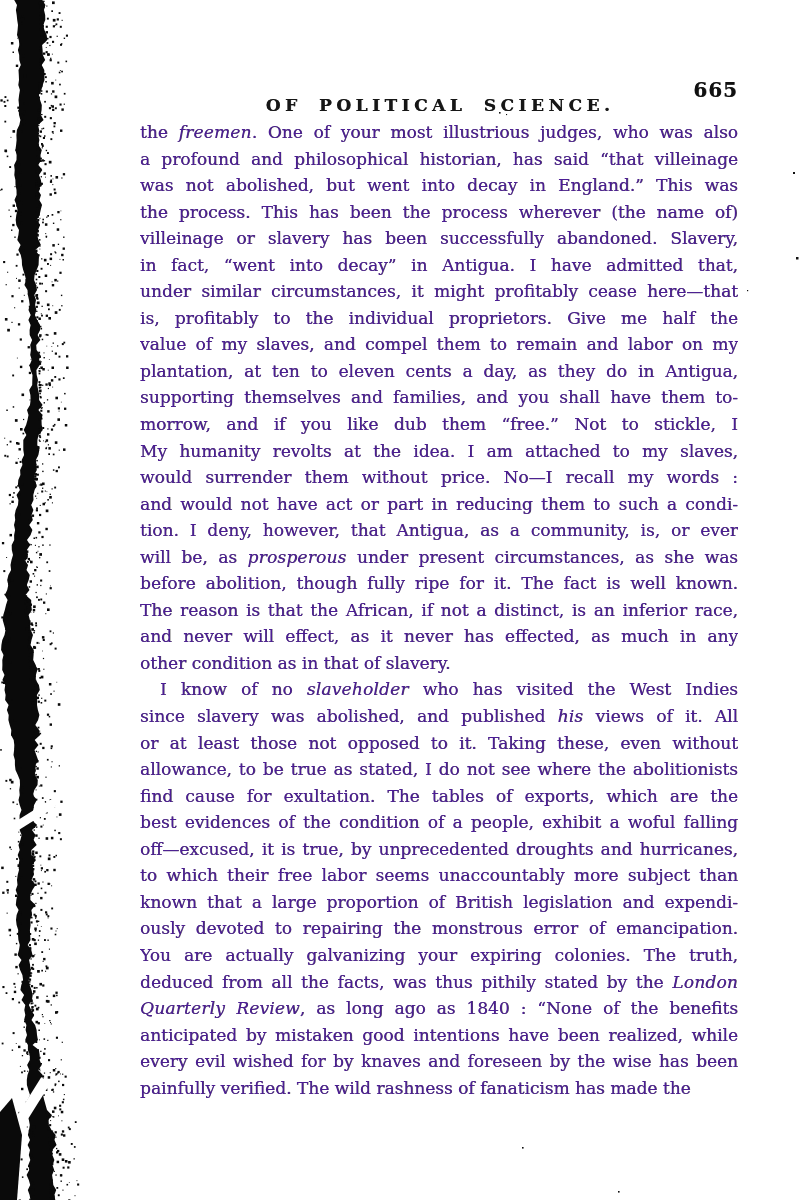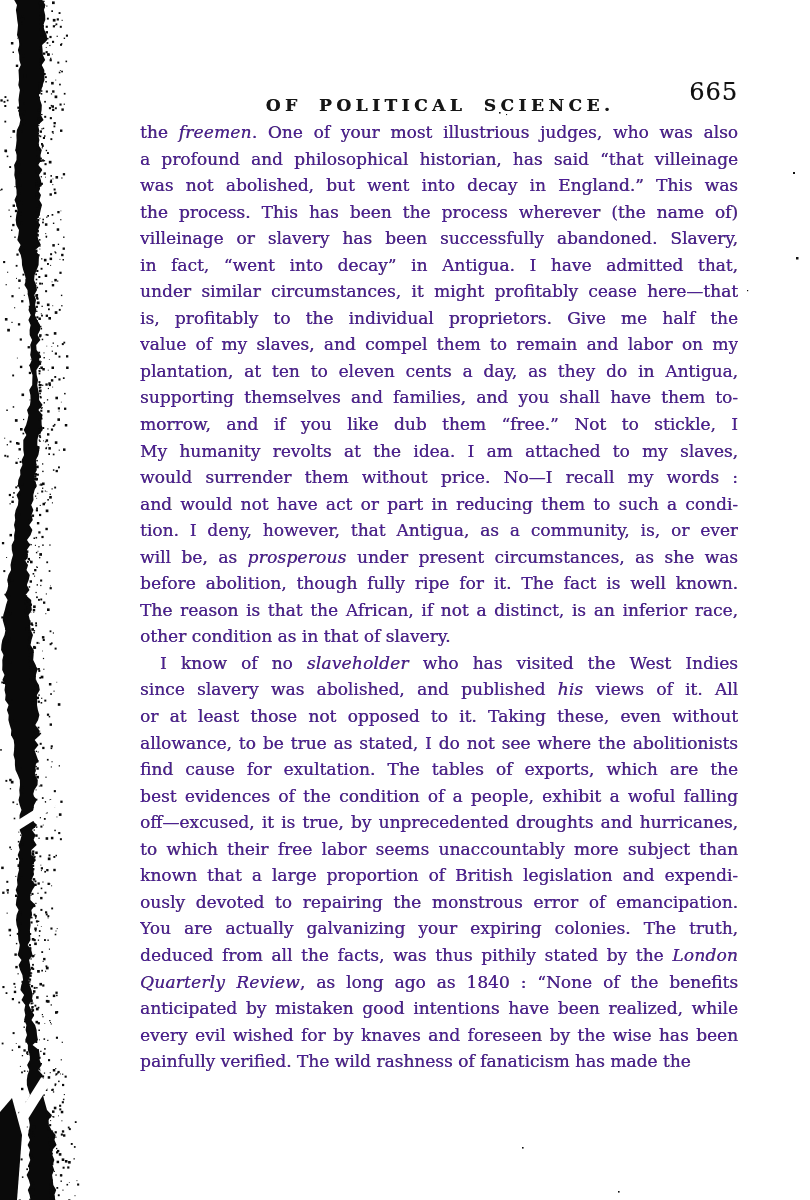--- a/index.html
+++ b/index.html
@@ -31,22 +31,22 @@
     font-size: 17px;
     letter-spacing: 4.5px;
     word-spacing: 7px;
     font-weight: 700;
     color: #161616;
     text-shadow: 0.4px 0.4px 0 rgba(0,0,0,0.75);
     margin-top: 12px;
   }
   .page-number {
     position: absolute; right: 2px; top: -2px;
-    font-size: 24px;
-    font-weight: 400;
+    font-size: 20px;
+    font-weight: 700;
     letter-spacing: 1px;
     color: #101010;
     text-shadow: 0.4px 0.4px 0 rgba(0,0,0,0.6);
   }
   .text-block {
     position: absolute;
     left: 140px; top: 119px; width: 598px;
     font-size: 17px;
     color: #4c1d95;
     text-shadow: 0.35px 0.35px 0 rgba(0,0,0,0.65);
@@ -1372,20 +1372,21 @@
       <div class="line">plantation, at ten to eleven cents a day, as they do in Antigua,</div>
       <div class="line">supporting themselves and families, and you shall have them to-</div>
       <div class="line">morrow, and if you like dub them “free.”  Not to stickle, I</div>
       <div class="line">My humanity revolts at the idea.  I am attached to my slaves,</div>
       <div class="line">would surrender them without price.  No—I recall my words :</div>
       <div class="line">and would not have act or part in reducing them to such a condi-</div>
       <div class="line">tion.  I deny, however, that Antigua, as a community, is, or ever</div>
       <div class="line">will be, as <i>prosperous</i> under present circumstances, as she was</div>
       <div class="line">before abolition, though fully ripe for it.  The fact is well known.</div>
       <div class="line">The reason is that the African, if not a distinct, is an inferior race,</div>
+      <div class="line">and never will effect, as it never has effected, as much in any</div>
       <div class="line last">other condition as in that of slavery.</div>
     </div>
     <div class="paragraph">
       <div class="line indent">I know of no <i>slaveholder</i> who has visited the West Indies</div>
       <div class="line">since slavery was abolished, and published <i>his</i> views of it.  All</div>
       <div class="line">or at least those not opposed to it.  Taking these, even without</div>
       <div class="line">allowance, to be true as stated, I do not see where the abolitionists</div>
       <div class="line">find cause for exultation.  The tables of exports, which are the</div>
       <div class="line">best evidences of the condition of a people, exhibit a woful falling</div>
       <div class="line">off—excused, it is true, by unprecedented droughts and hurricanes,</div>

